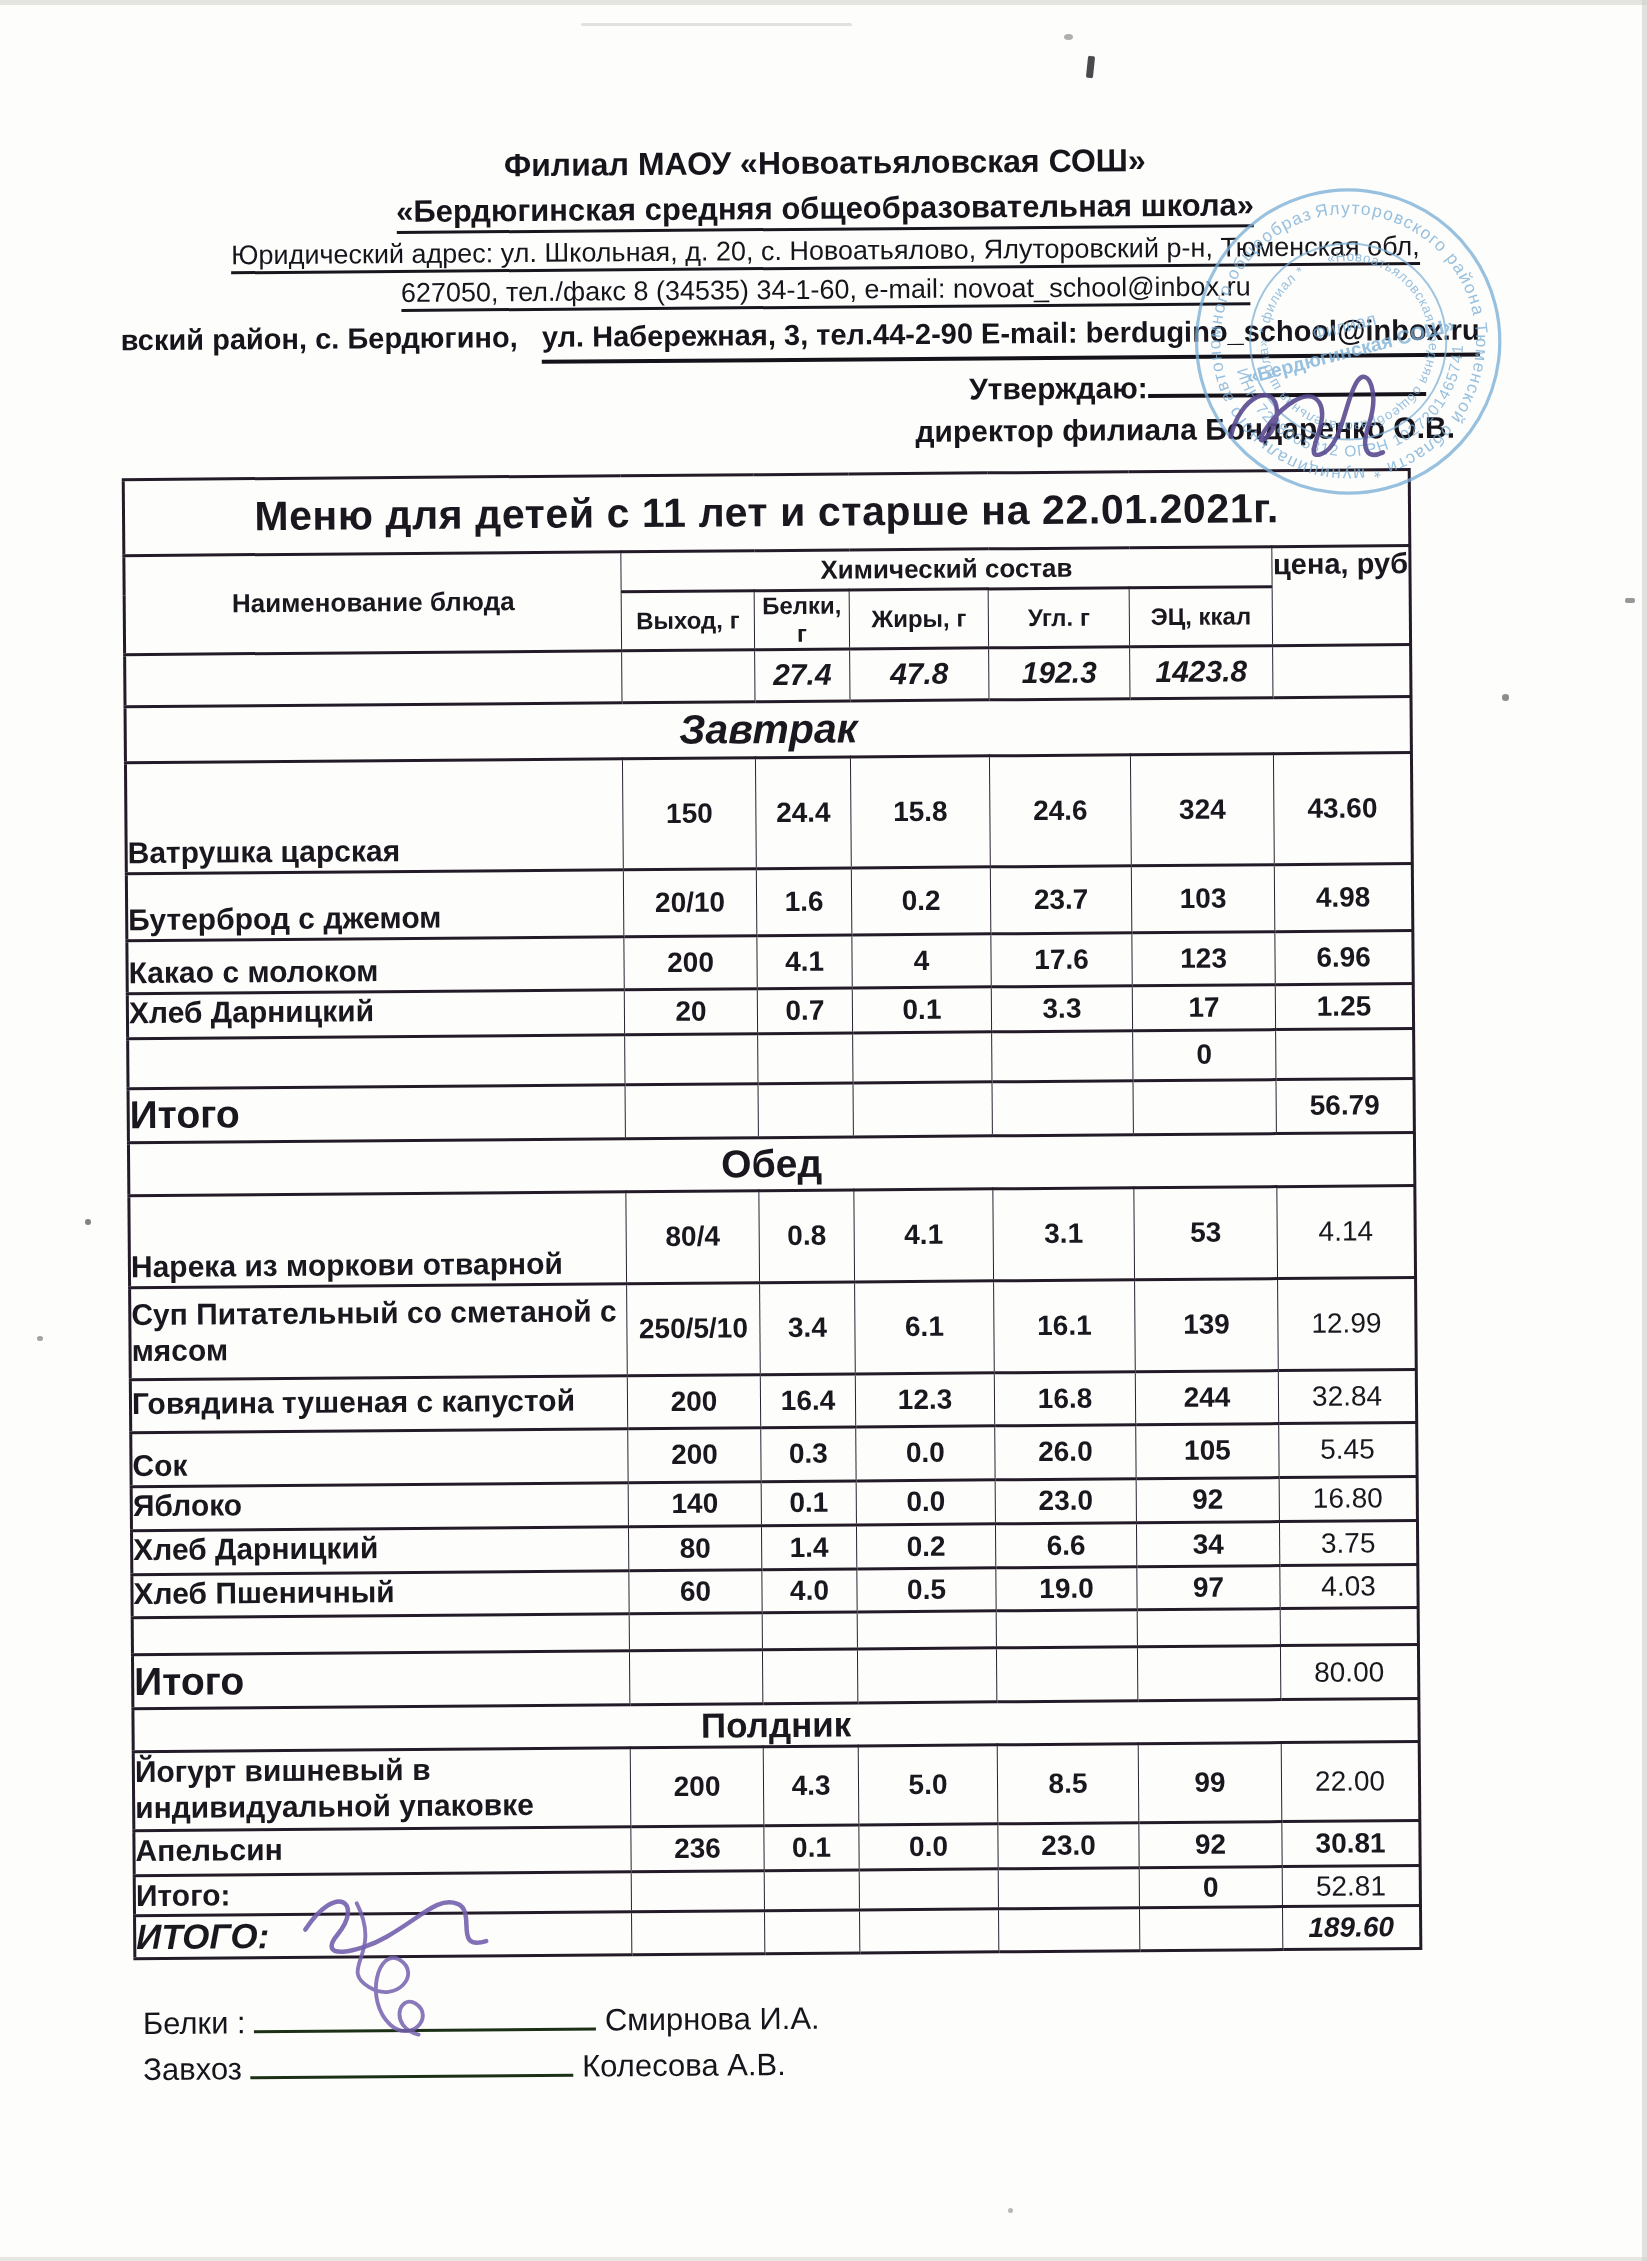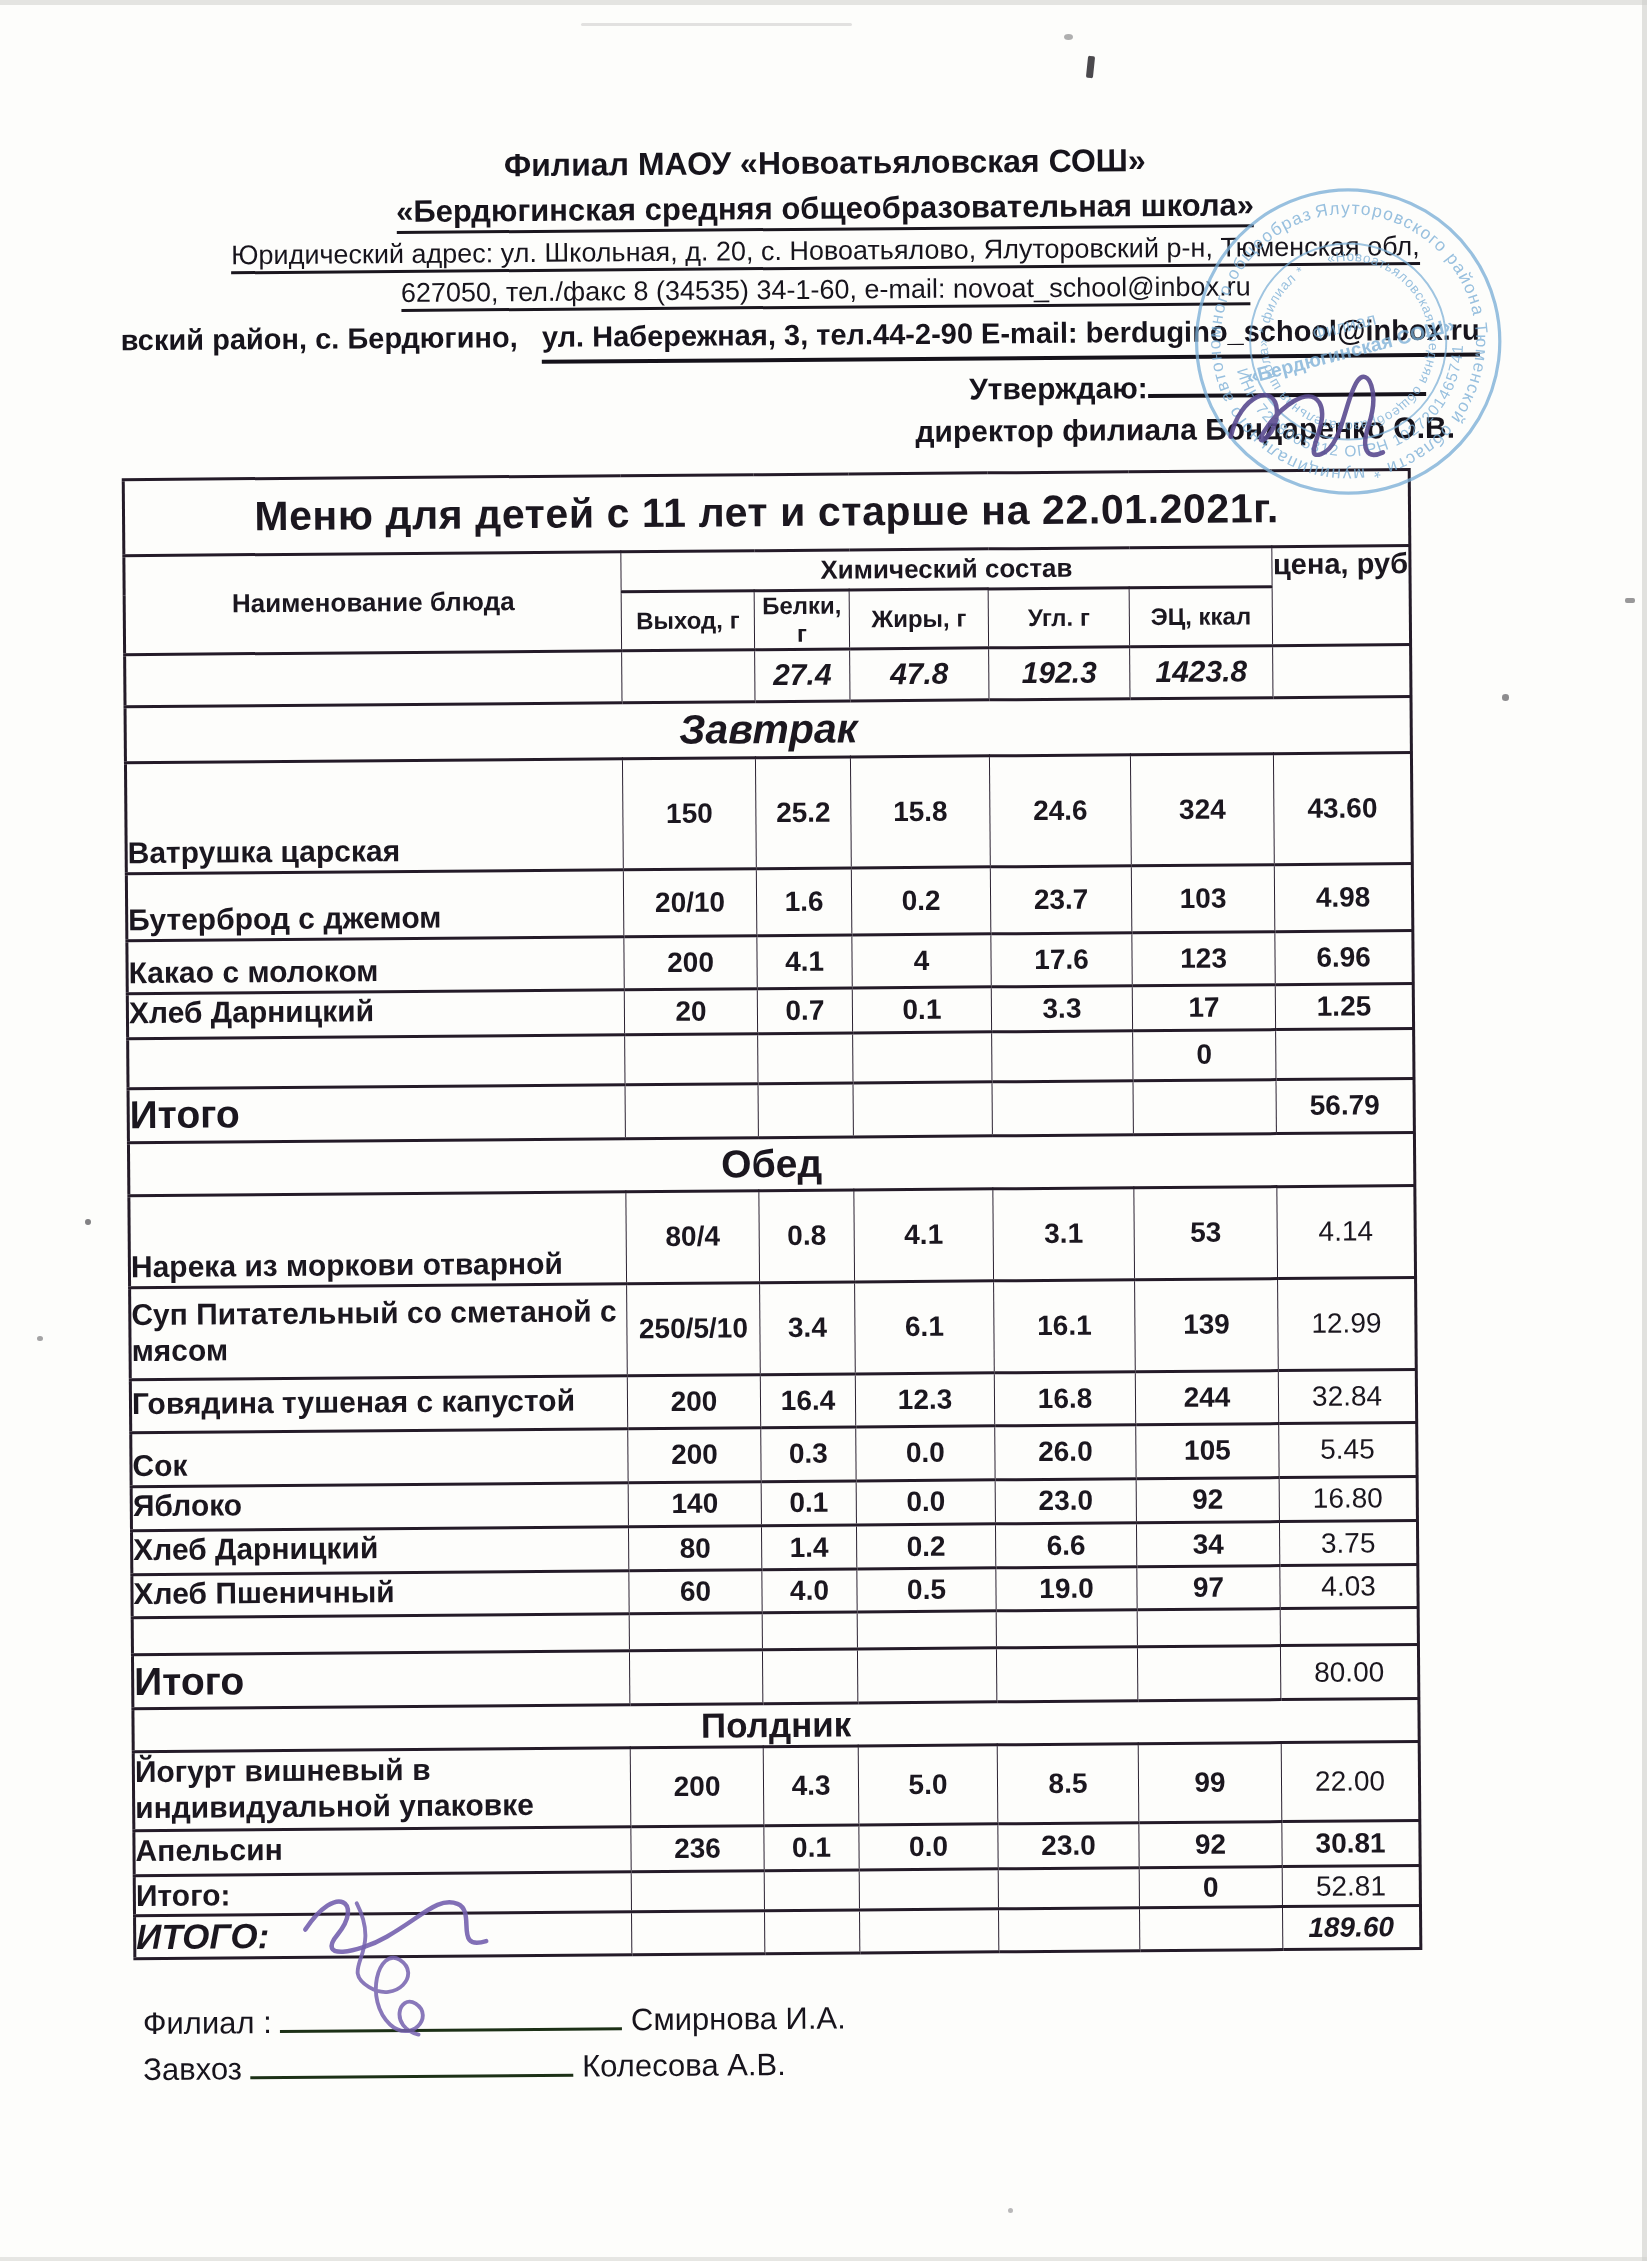--- a/index.html
+++ b/index.html
@@ -148,21 +148,21 @@
         <td></td>
       </tr>
 
       <tr style="height:56px">
         <td colspan="7" class="section sec-breakfast">Завтрак</td>
       </tr>
 
       <tr style="height:111px">
         <td class="c-name">Ватрушка царская</td>
         <td class="c-num">150</td>
-        <td class="c-num">25.2</td>
+        <td class="c-num">24.4</td>
         <td class="c-num">15.8</td>
         <td class="c-num">24.6</td>
         <td class="c-num">324</td>
         <td class="c-num">43.60</td>
       </tr>
       <tr style="height:67px">
         <td class="c-name">Бутерброд с джемом</td>
         <td class="c-num">20/10</td>
         <td class="c-num">1.6</td>
         <td class="c-num">0.2</td>
@@ -331,21 +331,21 @@
         <td></td>
         <td></td>
         <td></td>
         <td class="c-num p-italic">189.60</td>
       </tr>
     </tbody>
       </table>
 
     <div class="footer">
       <div class="f-row">
-        <span>Филиал :</span>
+        <span>Белки :</span>
         <span class="f-blank1"></span>
         <span>Смирнова И.А.</span>
       </div>
       <div class="f-row">
         <span>Завхоз</span>
         <span class="f-blank2"></span>
         <span>Колесова А.В.</span>
       </div>
     </div>
 

